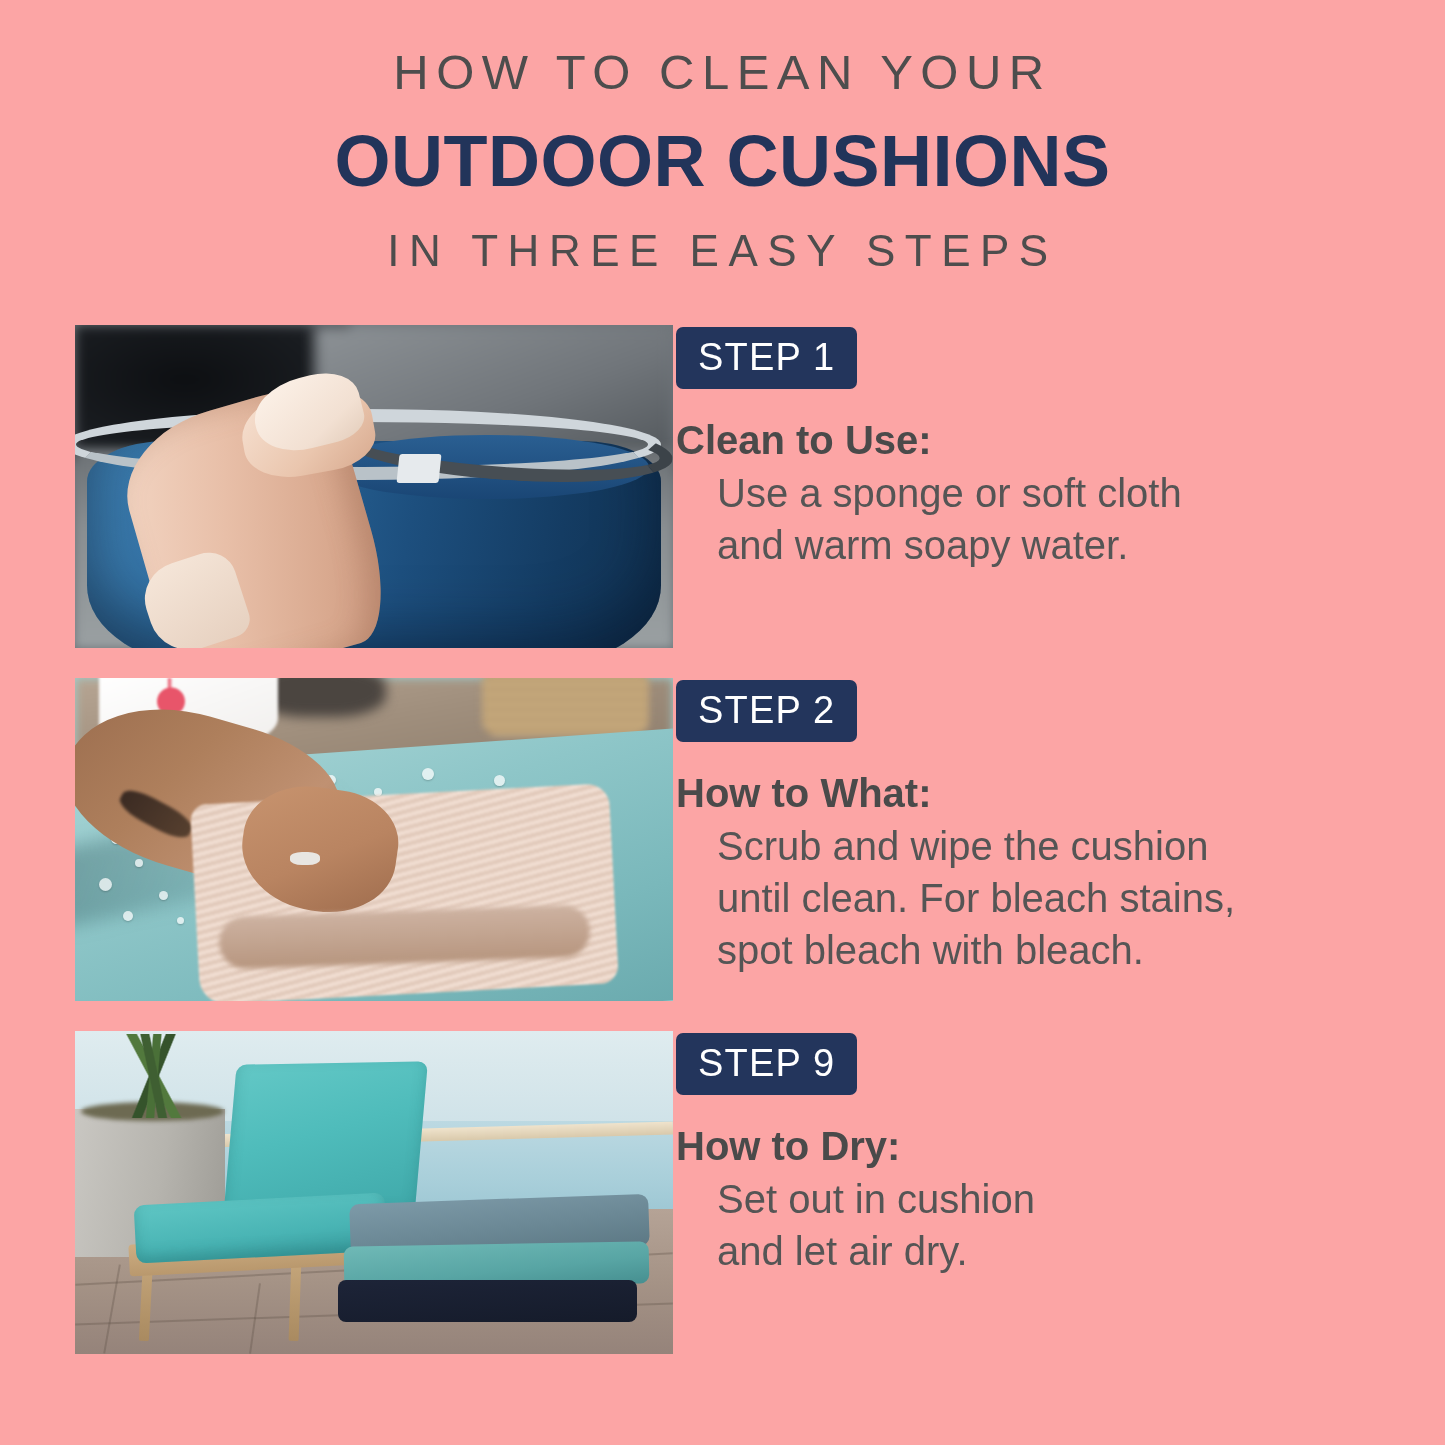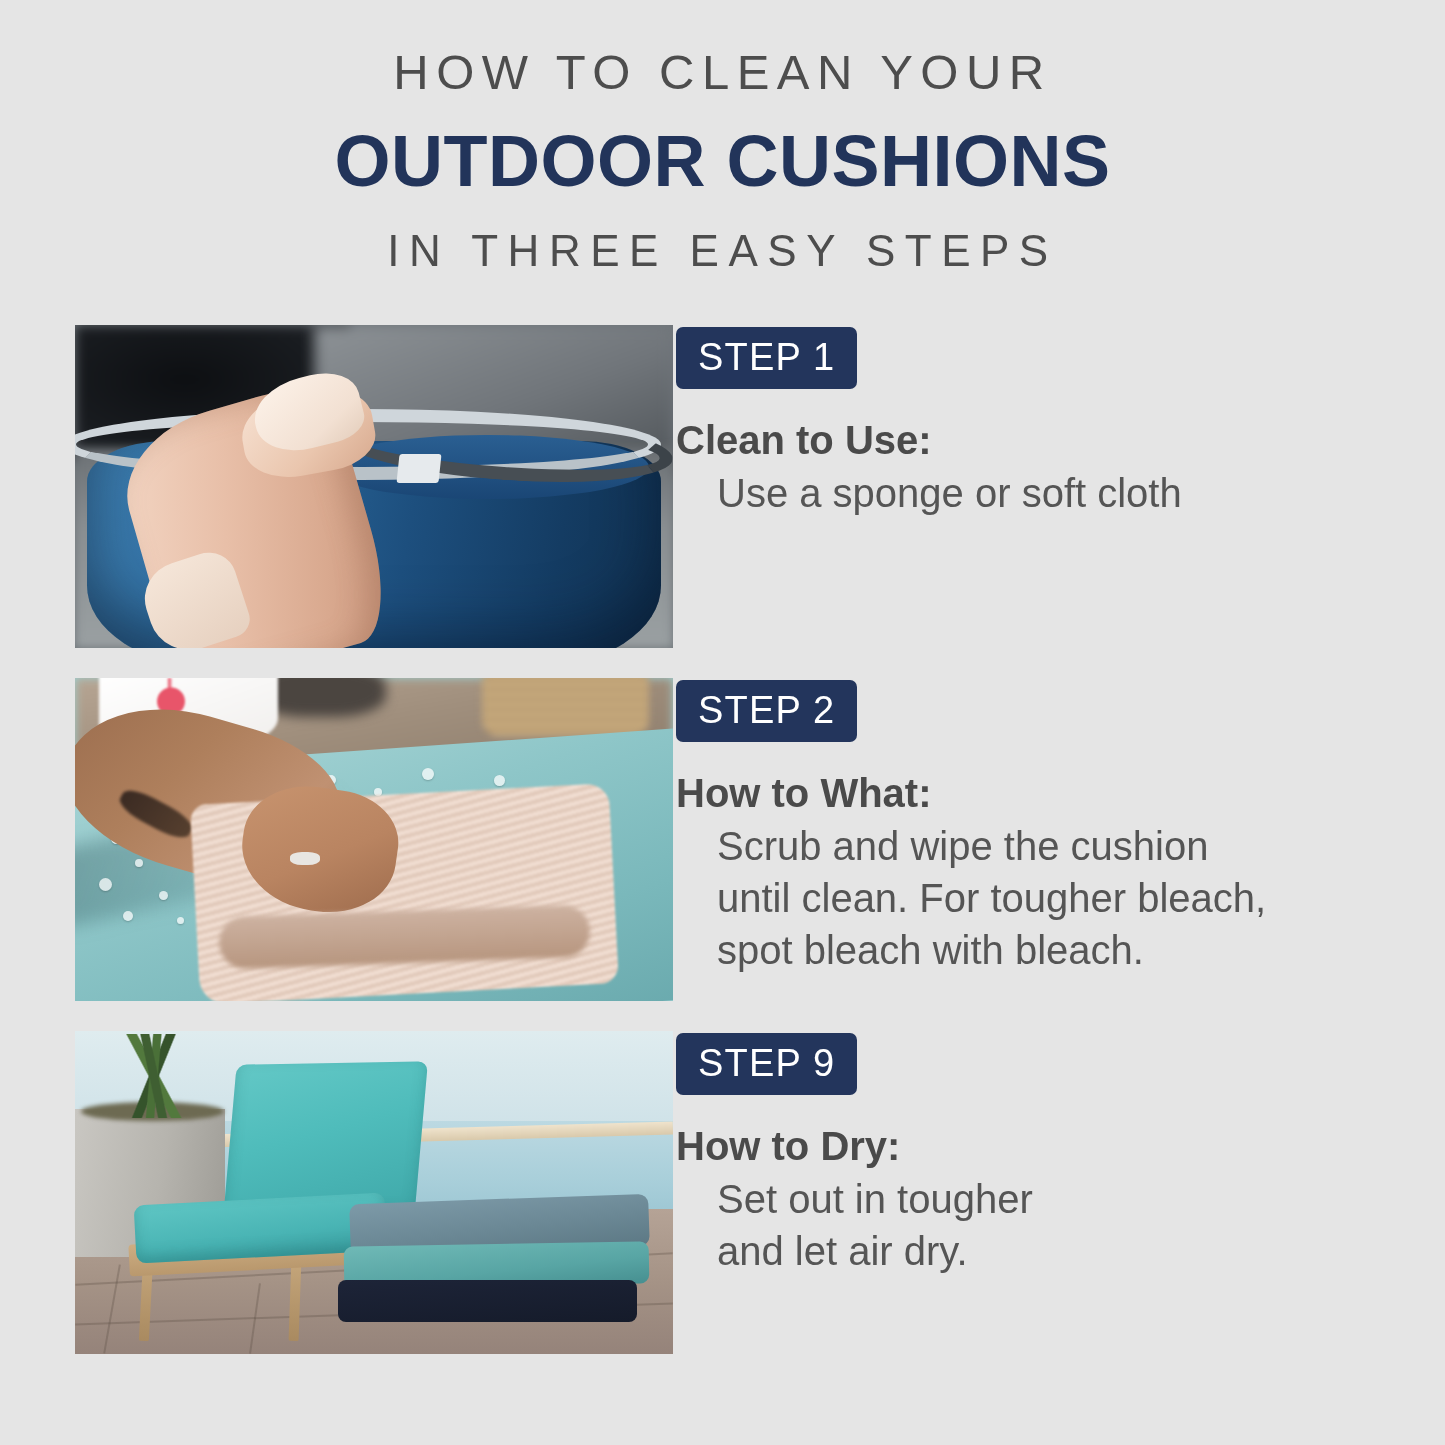--- a/index.html
+++ b/index.html
@@ -2,21 +2,21 @@
 <html><head>
 <meta charset="utf-8">
 <style>
   * { box-sizing: border-box; margin: 0; padding: 0; }
   html, body {
     width: 1445px; height: 1445px;
     background: #ffffff;
     font-family: "Liberation Sans", sans-serif;
     overflow: hidden;
   }
-  .page { position: relative; width: 1445px; height: 1445px; background: #e5e5e5; }
+  .page { position: relative; width: 1445px; height: 1445px; background: #fca5a5; }
 
   
   .header { position: absolute; left: 0; top: 0; width: 1445px; text-align: center; }
   .eyebrow {
     font-size: 49px; font-weight: 500; color: #4d4d4d;
     letter-spacing: 7.5px; line-height: 1; margin-top: 48px;
     white-space: nowrap;
   }
   .title {
     font-size: 72px; font-weight: 700; color: #22345a;
@@ -298,20 +298,21 @@
         <div class="arm"></div>
         <div class="cloth2"></div>
         <div class="hand"></div>
         <div class="cloth"></div>
       </div>
       <div class="text-col">
         <div class="badge">STEP 1</div>
         <div class="sub-head">Clean to Use:</div>
         <div class="body-text">
           <span class="ln">Use a sponge or soft cloth</span>
+          <span class="ln">and warm soapy water.</span>
         </div>
       </div>
     </div>
 
     <div class="step-row">
       <div class="photo ph2">
         <div class="bg-floor"></div>
         <div class="dark-blob"></div>
         <div class="basket"></div>
         <div class="shirt"></div>
@@ -338,21 +339,21 @@
         <div class="towel"></div>
         <div class="hand2"></div>
         <div class="ring"></div>
         <div class="towel-fold"></div>
       </div>
       <div class="text-col">
         <div class="badge">STEP 2</div>
         <div class="sub-head">How to What:</div>
         <div class="body-text">
           <span class="ln">Scrub and wipe the cushion</span>
-          <span class="ln">until clean. For tougher bleach,</span>
+          <span class="ln">until clean. For bleach stains,</span>
           <span class="ln">spot bleach with bleach.</span>
         </div>
       </div>
     </div>
 
     <div class="step-row">
       <div class="photo ph3">
         <div class="sky"></div>
         <div class="pool"></div>
         <div class="coping"></div>
@@ -371,20 +372,20 @@
         <div class="chair-back"></div>
         <div class="chair-seat"></div>
         <div class="stack-grey"></div>
         <div class="stack-teal"></div>
         <div class="stack-navy"></div>
       </div>
       <div class="text-col">
         <div class="badge">STEP 9</div>
         <div class="sub-head">How to Dry:</div>
         <div class="body-text">
-          <span class="ln">Set out in tougher</span>
+          <span class="ln">Set out in cushion</span>
           <span class="ln">and let air dry.</span>
         </div>
       </div>
     </div>
 
   </div>
 </div>
 
 </body></html>

